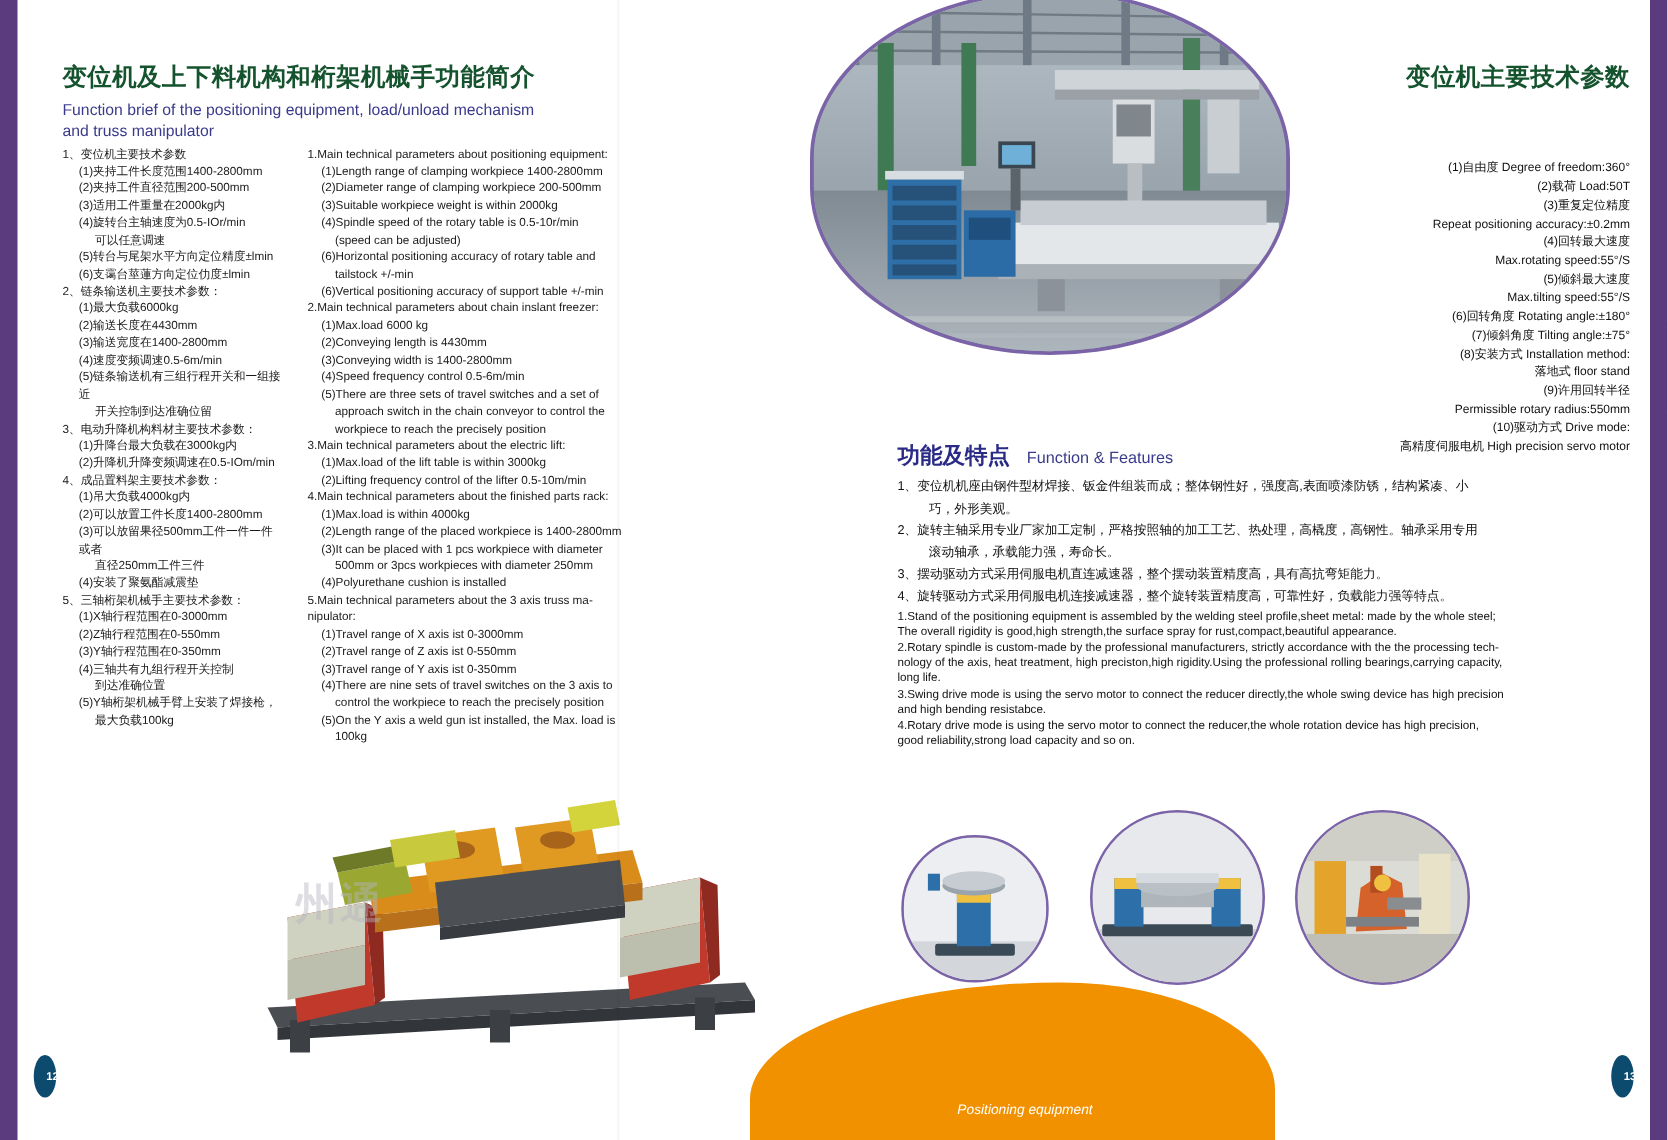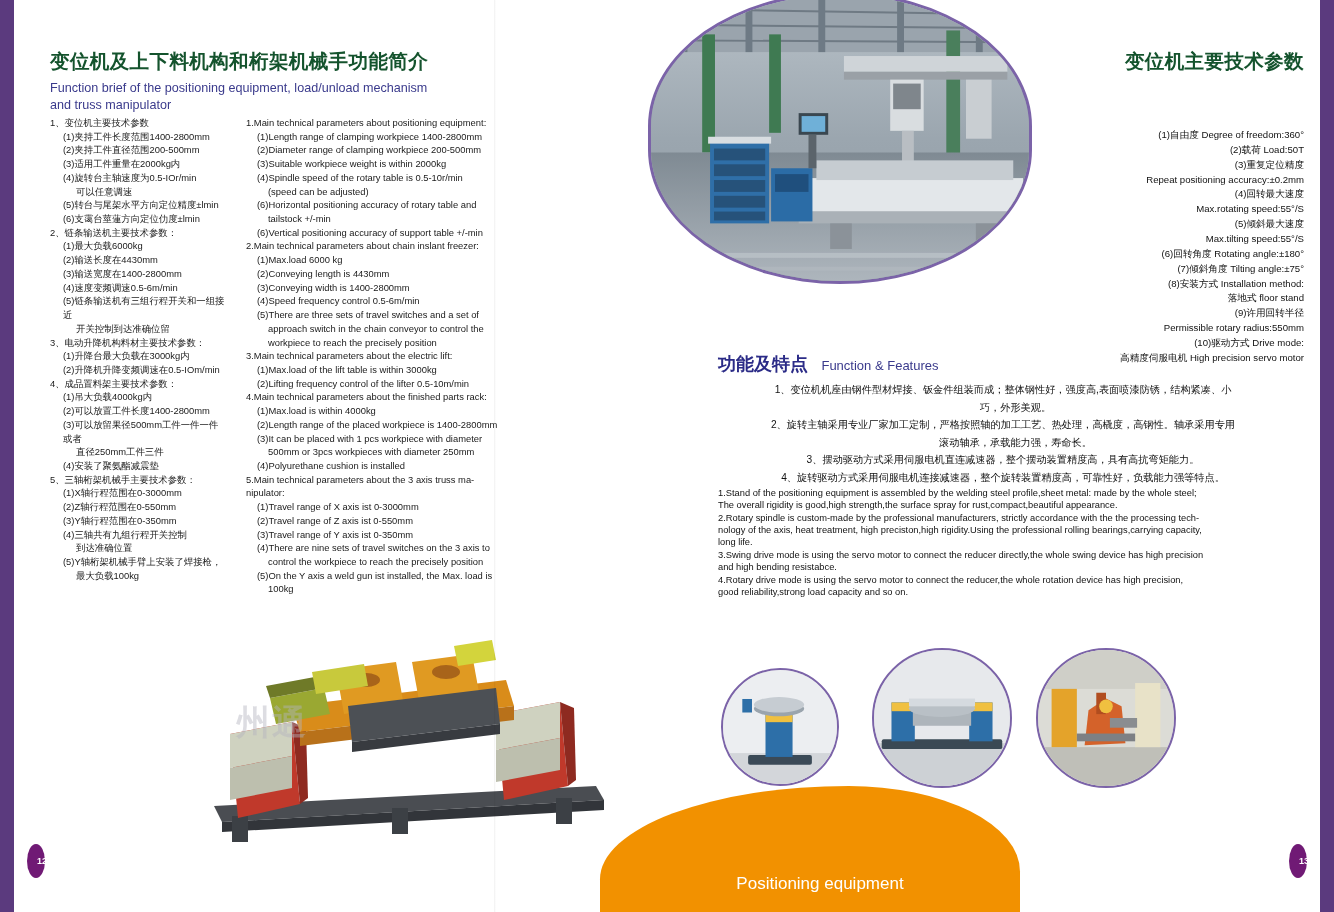--- a/index.html
+++ b/index.html
@@ -7,21 +7,21 @@
     width:1334px; height:912px; overflow:hidden;
     font-family:"Liberation Sans", sans-serif;
     background:#ffffff; position:relative;
   }
   
   .page { position:absolute; inset:0; background:#fff; }
   .edge-left { position:absolute; left:0; top:0; width:14px; height:912px; background:#5b3a7e; }
   .edge-right { position:absolute; right:0; top:0; width:14px; height:912px; background:#5b3a7e; }
   .page-num {
     position:absolute; bottom:34px; width:18px; height:34px; border-radius:50%;
-    background:#701a75; color:#fff; font-size:9px; display:flex; align-items:center;
+    background:#0c4a6e; color:#fff; font-size:9px; display:flex; align-items:center;
     justify-content:center; font-weight:bold;padding-left:12px;
   }
   .page-num.left { left:27px; }
   .page-num.right { right:27px; }
   .spine { position:absolute; left:494px; top:0; width:2px; height:912px;
            background:linear-gradient(to right, rgba(0,0,0,0.06), rgba(0,0,0,0.0)); }
 
   
   .h-cn { color:#14532d; font-size:19.5px; font-weight:bold; letter-spacing:0.4px; }
   .h-en { color:#3a3a8c; font-size:12.6px; line-height:1.32; }
@@ -46,21 +46,21 @@
   .right-block .h-cn { font-size:19.5px; }
   .right-block .h-en { margin-top:5px; font-size:12.4px; }
   .right-params { position:absolute; right:30px; top:128px; width:300px;
                   text-align:right; font-size:9.6px; color:#111; line-height:1.55; }
 
   
   .feat-head { position:absolute; left:718px; top:352px; }
   .feat-head .cn { display:inline-block; color:#2b2b87; font-size:18px; font-weight:bold; }
   .feat-head .en { display:inline-block; color:#3a3a8c; font-size:13px; margin-left:9px; }
   .feat-cn { position:absolute; left:718px; top:382px; width:570px;
-             font-size:10.2px; color:#111; line-height:1.62;text-align:center; }
+             font-size:10.2px; color:#111; line-height:1.62; }
   .feat-cn .item { text-indent:0; padding-left:0; margin-bottom:1px; }
   .feat-cn .cont { padding-left:25px; }
   .feat-en { position:absolute; left:718px; top:487px; width:575px;
              font-size:9.3px; color:#111; line-height:1.33; }
 
   
   .hero {
     position:absolute; left:648px; top:-8px; width:384px; height:292px;
     border-radius:50% / 46%; border:3px solid #7b63a8; overflow:hidden;
     background:#8d9aa6;
@@ -75,21 +75,21 @@
   .c3 { left:1036px; top:648px; width:140px; height:140px; }
 
   
   .orange-arc {
     position:absolute; left:600px; bottom:0; width:420px; height:126px;
     background:#f29100;
     border-top-left-radius:320px 120px; border-top-right-radius:220px 110px;
   }
   .orange-label { position:absolute; left:640px; bottom:18px; width:360px; text-align:center; color:#fff; }
   .orange-label .cn { font-size:26px; font-weight:bold; letter-spacing:1px; }
-  .orange-label .en { font-size:17px; margin-top:3px; }
+  .orange-label .en { font-size:11px; margin-top:3px;font-style:italic; }
 
   .grey-curve {
     position:absolute; right:0; top:258px; width:360px; height:70px;
     background:#e9e9ec; border-top-left-radius:260px 60px; z-index:-1;
   }
 
   
   .machine { position:absolute; left:196px; top:610px; width:440px; height:250px; }
   .watermark {
     position:absolute; left:236px; top:700px; font-size:34px; color:rgba(180,180,190,0.45);

